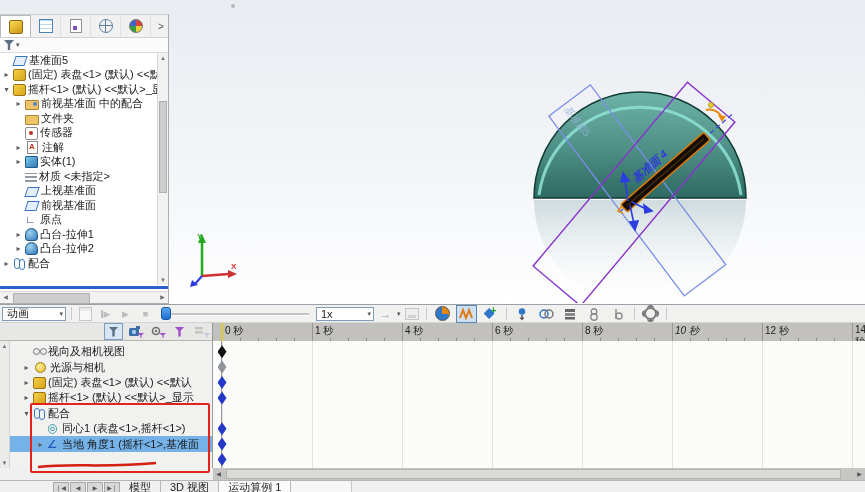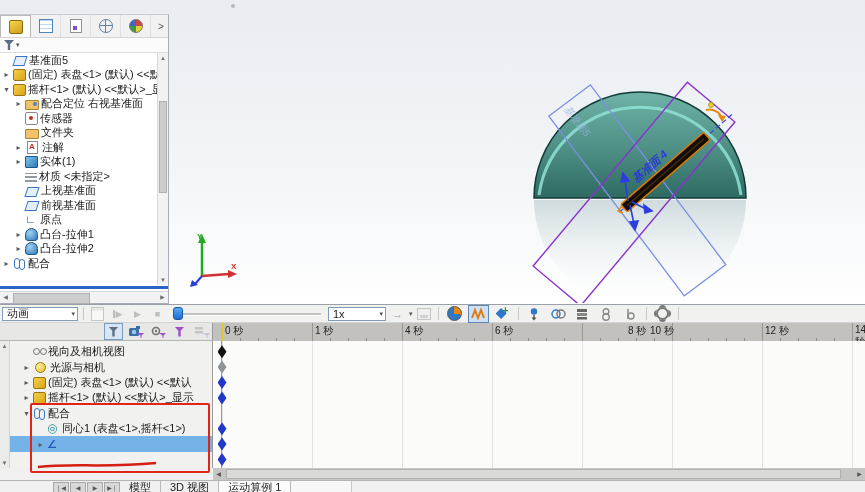--- a/index.html
+++ b/index.html
@@ -244,31 +244,31 @@
           <span class="lbl">(固定) 表盘&lt;1&gt; (默认) &lt;&lt;默认</span>
         </div>
         <div class="trow" style="height: 14.5px; padding-left: 2px;">
           <span class="arrow">▾</span>
           <span class="ic ic-part"></span>
           <span class="lbl">摇杆&lt;1&gt; (默认) &lt;&lt;默认&gt;_显示</span>
         </div>
         <div class="trow" style="height: 14.5px; padding-left: 14px;">
           <span class="arrow">▸</span>
           <span class="ic ic-matefolder"></span>
-          <span class="lbl">配合定位 右视基准面</span>
+          <span class="lbl">前视基准面 中的配合</span>
+        </div>
+        <div class="trow" style="height: 14.5px; padding-left: 14px;">
+          <span class="arrow"></span>
+          <span class="ic ic-folder"></span>
+          <span class="lbl">文件夹</span>
         </div>
         <div class="trow" style="height: 14.5px; padding-left: 14px;">
           <span class="arrow"></span>
           <span class="ic ic-sensor"></span>
           <span class="lbl">传感器</span>
-        </div>
-        <div class="trow" style="height: 14.5px; padding-left: 14px;">
-          <span class="arrow"></span>
-          <span class="ic ic-folder"></span>
-          <span class="lbl">文件夹</span>
         </div>
         <div class="trow" style="height: 14.5px; padding-left: 14px;">
           <span class="arrow">▸</span>
           <span class="ic ic-note"></span>
           <span class="lbl">注解</span>
         </div>
         <div class="trow" style="height: 14.5px; padding-left: 14px;">
           <span class="arrow">▸</span>
           <span class="ic ic-body"></span>
           <span class="lbl">实体(1)</span>
@@ -317,21 +317,21 @@
     <div class="rollback"></div>
     <div class="hscroll">
       <span class="lt">◀</span>
       <span class="thumb"></span>
       <span class="rt">▶</span>
     </div>
   </div>
 
   <div class="mp">
     <div class="anim-bar">
-      <div class="combo" style="width:76px">
+      <div class="combo" style="width:64px">
         <span>动画</span>
         <span class="caret">▾</span>
       </div>
       <span class="vsep"></span>
       <span class="tbtn dis">
           <span class="calcic"></span>
         </span>
       <span class="tbtn dis pfs">▶</span>
       <span class="tbtn dis">▶</span>
       <span class="tbtn dis">■</span>
@@ -435,23 +435,23 @@
       <div class="ruler" id="ruler">
           <span class="rmaj" style="left: 9px;"></span>
           <span class="rlab" style="left: 12px;">0 秒</span>
           <span class="rmaj" style="left: 99px;"></span>
           <span class="rlab" style="left: 102px;">1 秒</span>
           <span class="rmaj" style="left: 189px;"></span>
           <span class="rlab" style="left: 192px;">4 秒</span>
           <span class="rmaj" style="left: 279px;"></span>
           <span class="rlab" style="left: 282px;">6 秒</span>
           <span class="rmaj" style="left: 369px;"></span>
-          <span class="rlab" style="left: 372px; margin-left: 43px;">8 秒</span>
+          <span class="rlab" style="left: 372px;">8 秒</span>
           <span class="rmaj" style="left: 459px;"></span>
-          <span class="rlab" style="left: 437px;">10 秒</span>
+          <span class="rlab" style="left: 462px; font-style: italic;">10 秒</span>
           <span class="rmaj" style="left: 549px;"></span>
           <span class="rlab" style="left: 552px;">12 秒</span>
           <span class="rmaj" style="left: 639px;"></span>
           <span class="rlab" style="left: 642px;">14 秒</span>
           <span class="rmin" style="left: 27px;"></span>
           <span class="rmin" style="left: 45px;"></span>
           <span class="rmin" style="left: 63px;"></span>
           <span class="rmin" style="left: 81px;"></span>
           <span class="rmin" style="left: 117px;"></span>
           <span class="rmin" style="left: 135px;"></span>
@@ -513,20 +513,21 @@
             <span class="lbl">配合</span>
           </div>
           <div class="trow" style="height: 15.4px; padding-left: 26px;">
             <span class="arrow"></span>
             <span class="ic ic-concentric"></span>
             <span class="lbl">同心1 (表盘&lt;1&gt;,摇杆&lt;1&gt;)</span>
           </div>
           <div class="trow sel" style="height: 15.4px; padding-left: 26px;">
             <span class="arrow">▸</span>
             <span class="ic ic-angle"></span>
+            <span class="lbl">当地 角度1 (摇杆&lt;1&gt;,基准面</span>
           </div>
         </div>
       <div class="mm-canvas" id="mmCanvas">
           <span class="cgrid" style="left: 9px;"></span>
           <span class="cgrid" style="left: 99px;"></span>
           <span class="cgrid" style="left: 189px;"></span>
           <span class="cgrid" style="left: 279px;"></span>
           <span class="cgrid" style="left: 369px;"></span>
           <span class="cgrid" style="left: 459px;"></span>
           <span class="cgrid" style="left: 549px;"></span>

